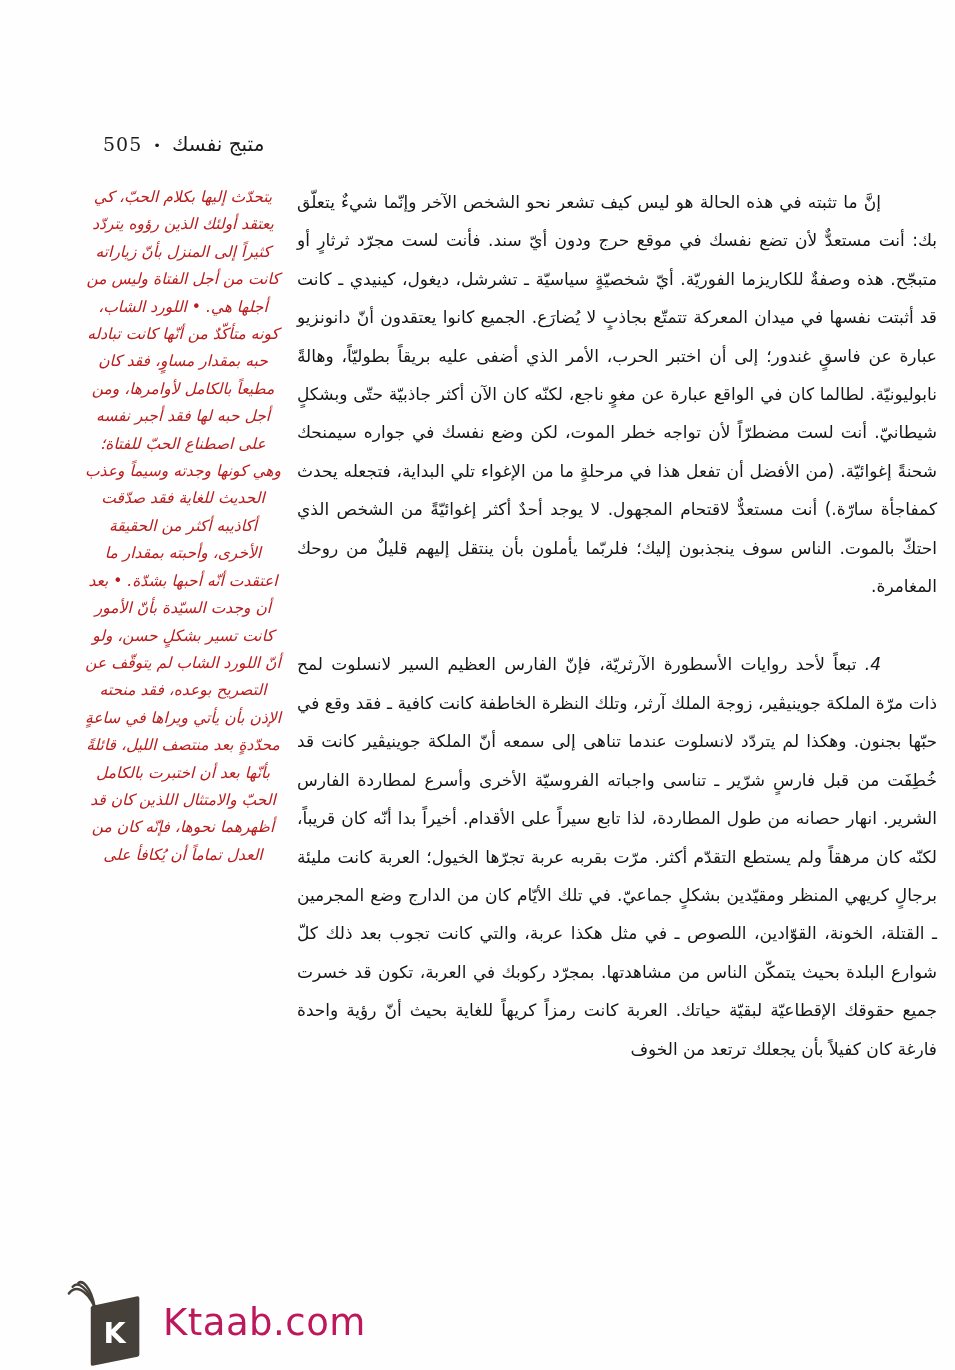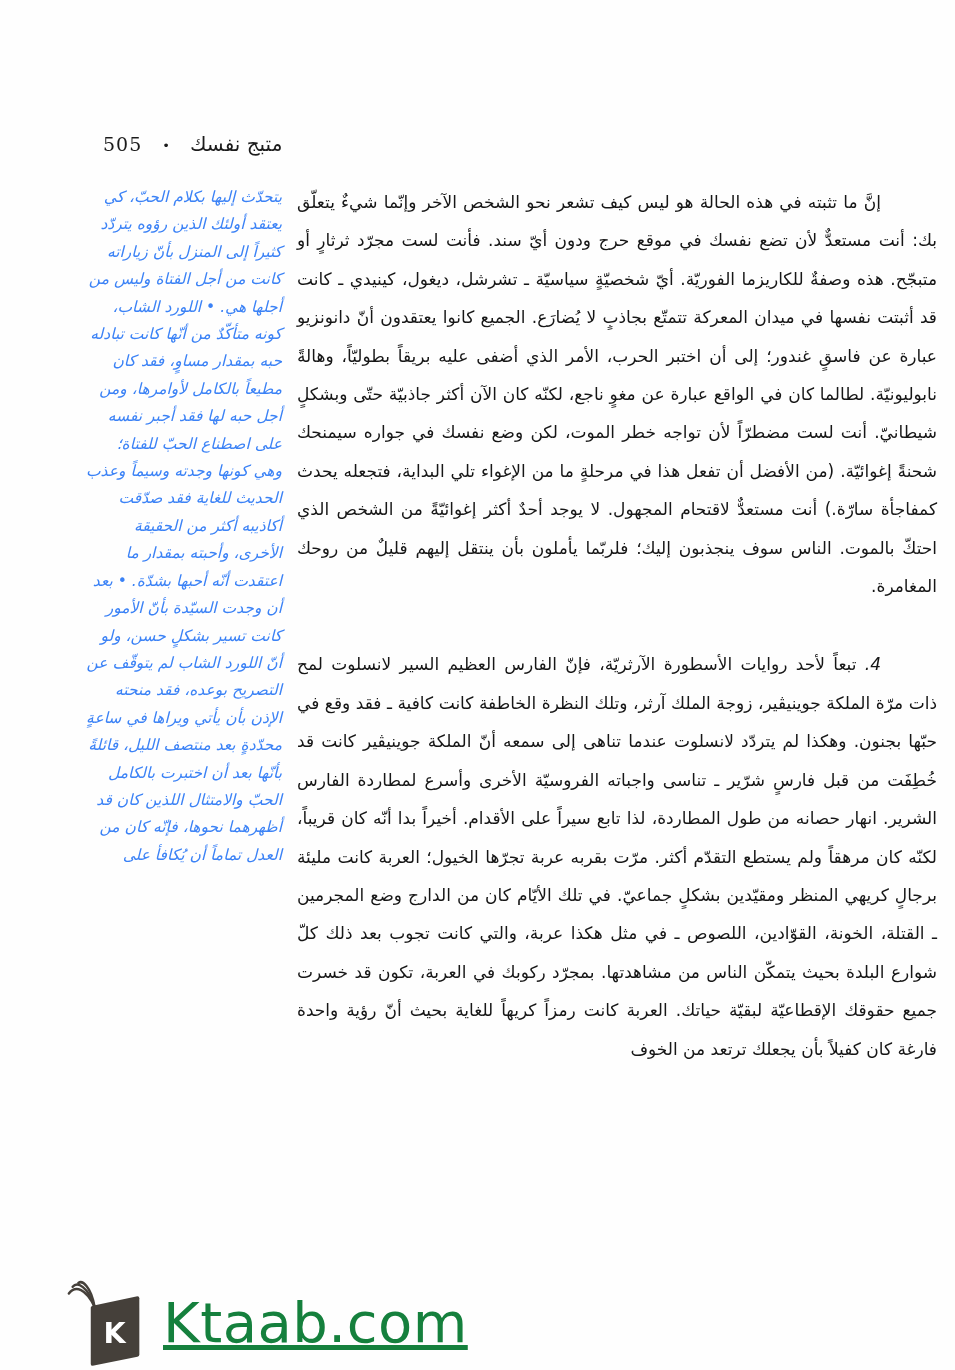--- a/index.html
+++ b/index.html
@@ -9,57 +9,56 @@
     font-family:"DejaVu Sans", sans-serif;
     color:#1b1b1b;
     position:relative;
     overflow:hidden;
   }
   .page { position:absolute; inset:0; }
 
   
   .header {
     position:absolute; top:132px; left:103px;
-    display:flex; align-items:center; gap:20px;
+    display:flex; align-items:center; gap:11px;
     direction:ltr;
   }
   .header .page-num { font-size:19px; letter-spacing:1px; font-family:"DejaVu Serif", serif; }
   .header .sep { font-size:13px; line-height:1; transform:translateY(1px); }
   .header .title { font-size:20px; direction:rtl; }
 
   
   .margin-note {
     position:absolute; top:184px; left:84px; width:198px;
-    direction:rtl; text-align:right;
+    direction:rtl; text-align:center;
     font-style:italic;
     font-size:15.5px; line-height:27.4px;
-    color:#3b82f6;
+    color:#b91c1c;
   }
 
   
   .main-text {
     position:absolute; top:183px; left:297px; width:640px;
     direction:rtl; text-align:justify;
     font-size:17px; line-height:38.4px;
     color:#161616;
   }
   .para { text-indent:56px; }
   .para + .para { margin-top:40px; }
   .p-num { font-style:italic; }
 
   
   .footer {
     position:absolute; left:66px; top:1280px; height:84px;
     display:flex; align-items:center; gap:17px;
   }
   .logo-icon { display:block; }
   .logo-text {
-    font-size:56px; color:#15803d; letter-spacing:0.5px;
+    font-size:37px; color:#be185d; letter-spacing:0.5px;
     font-family:"DejaVu Sans", sans-serif;
-    text-decoration:underline;
   }
 </style>
 </head>
 <body>
 
 <div class="page">
 
   <div class="header">
     <span class="page-num">505</span>
     <span class="sep">•</span>

